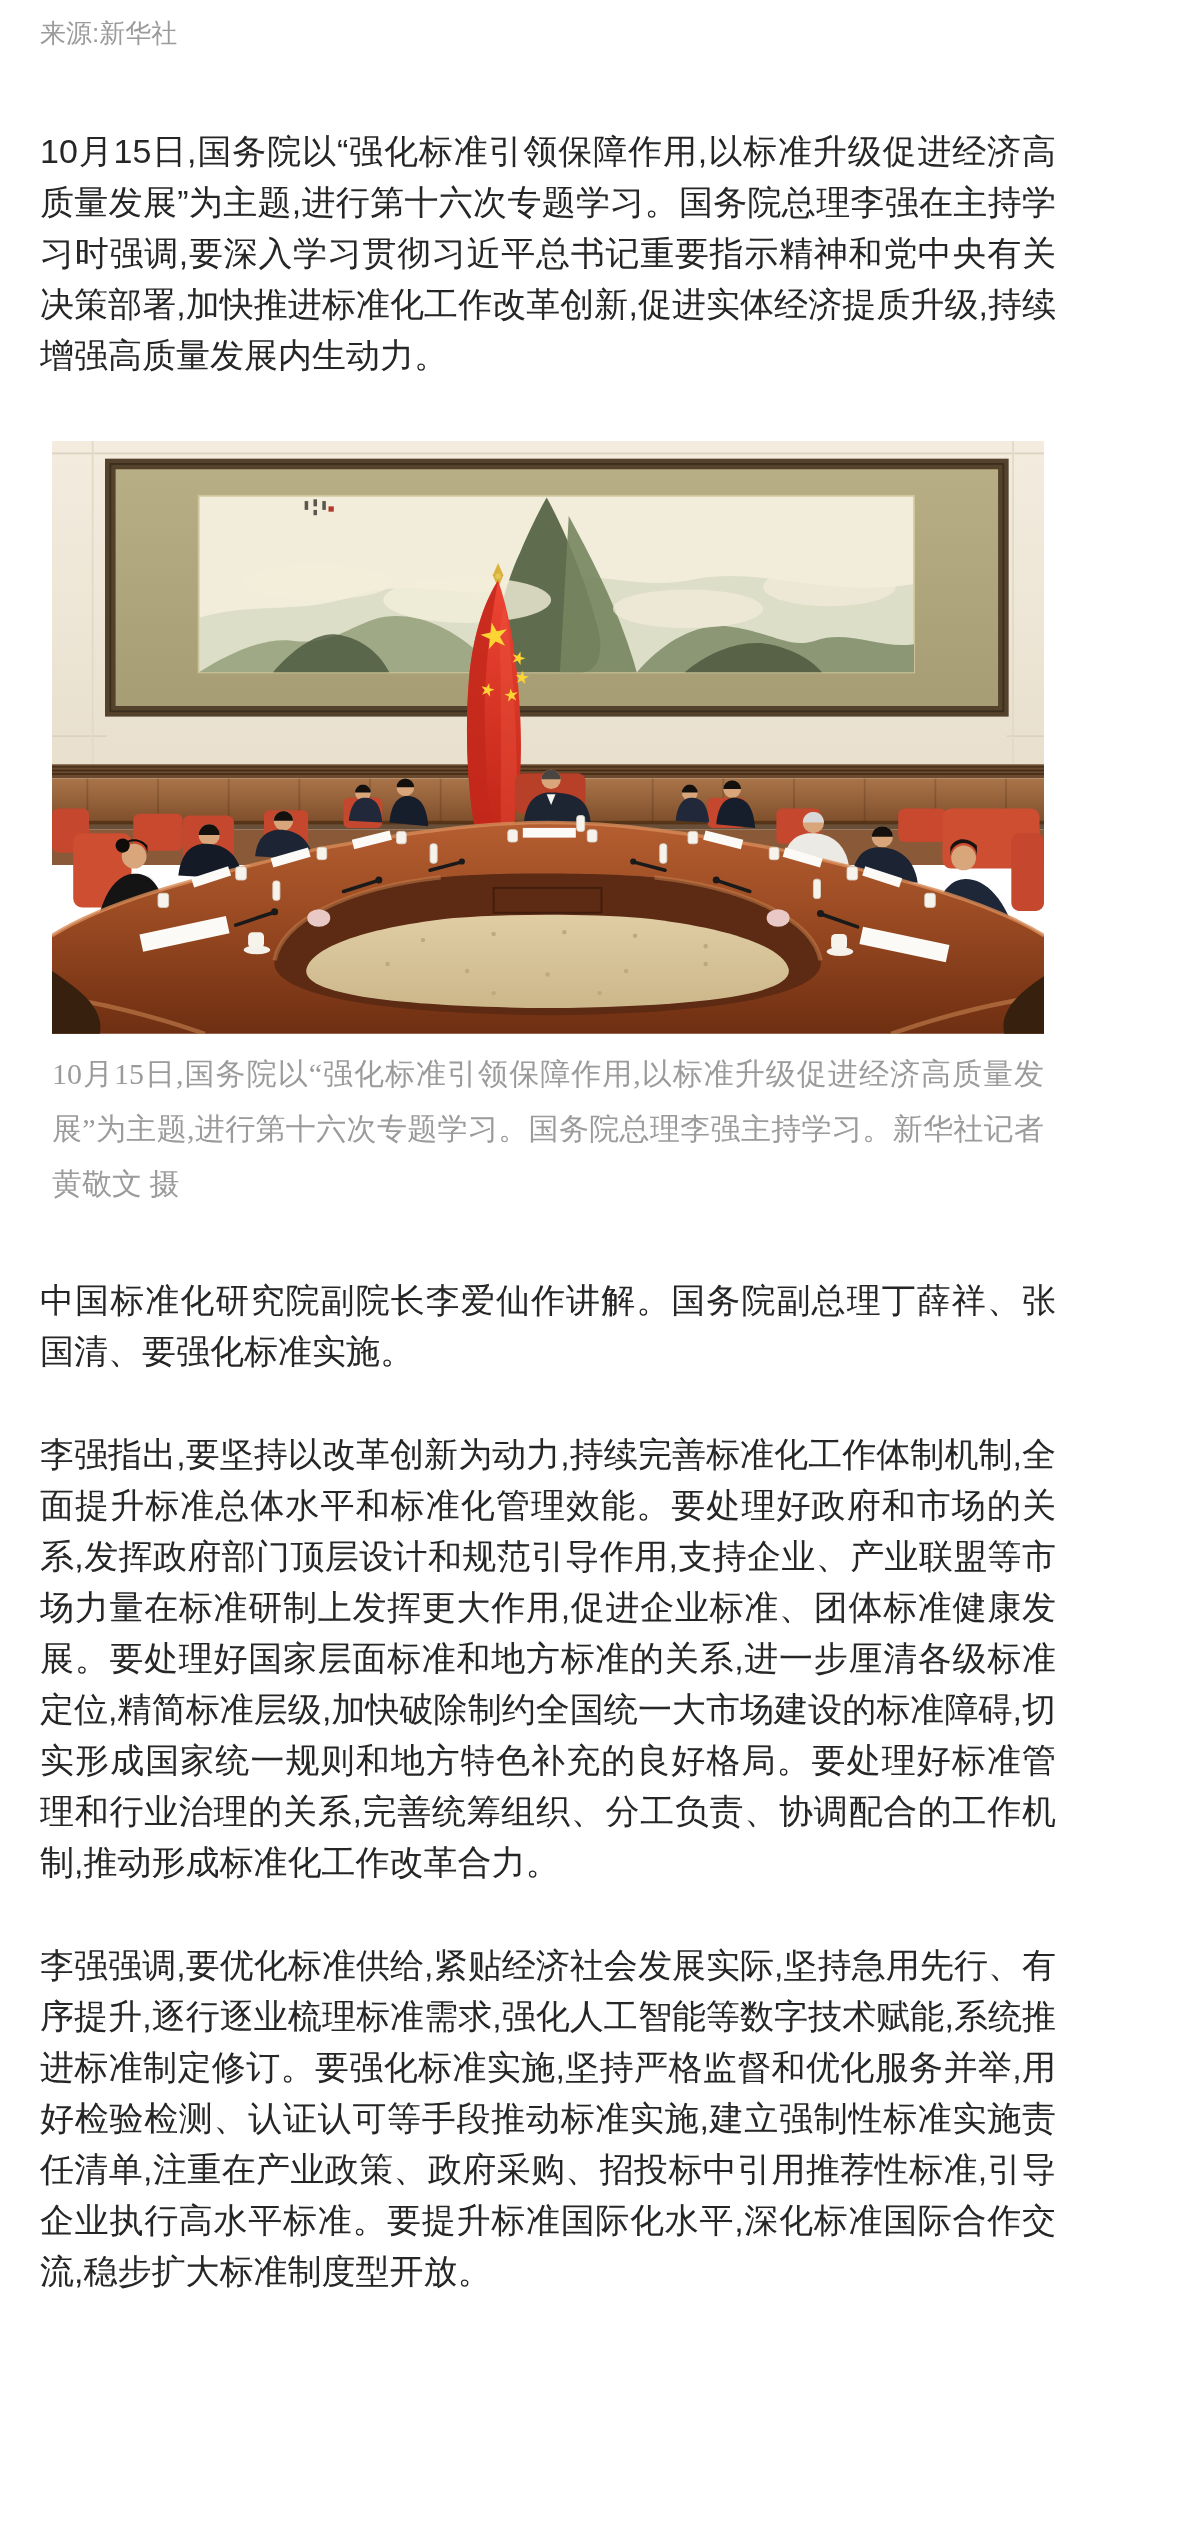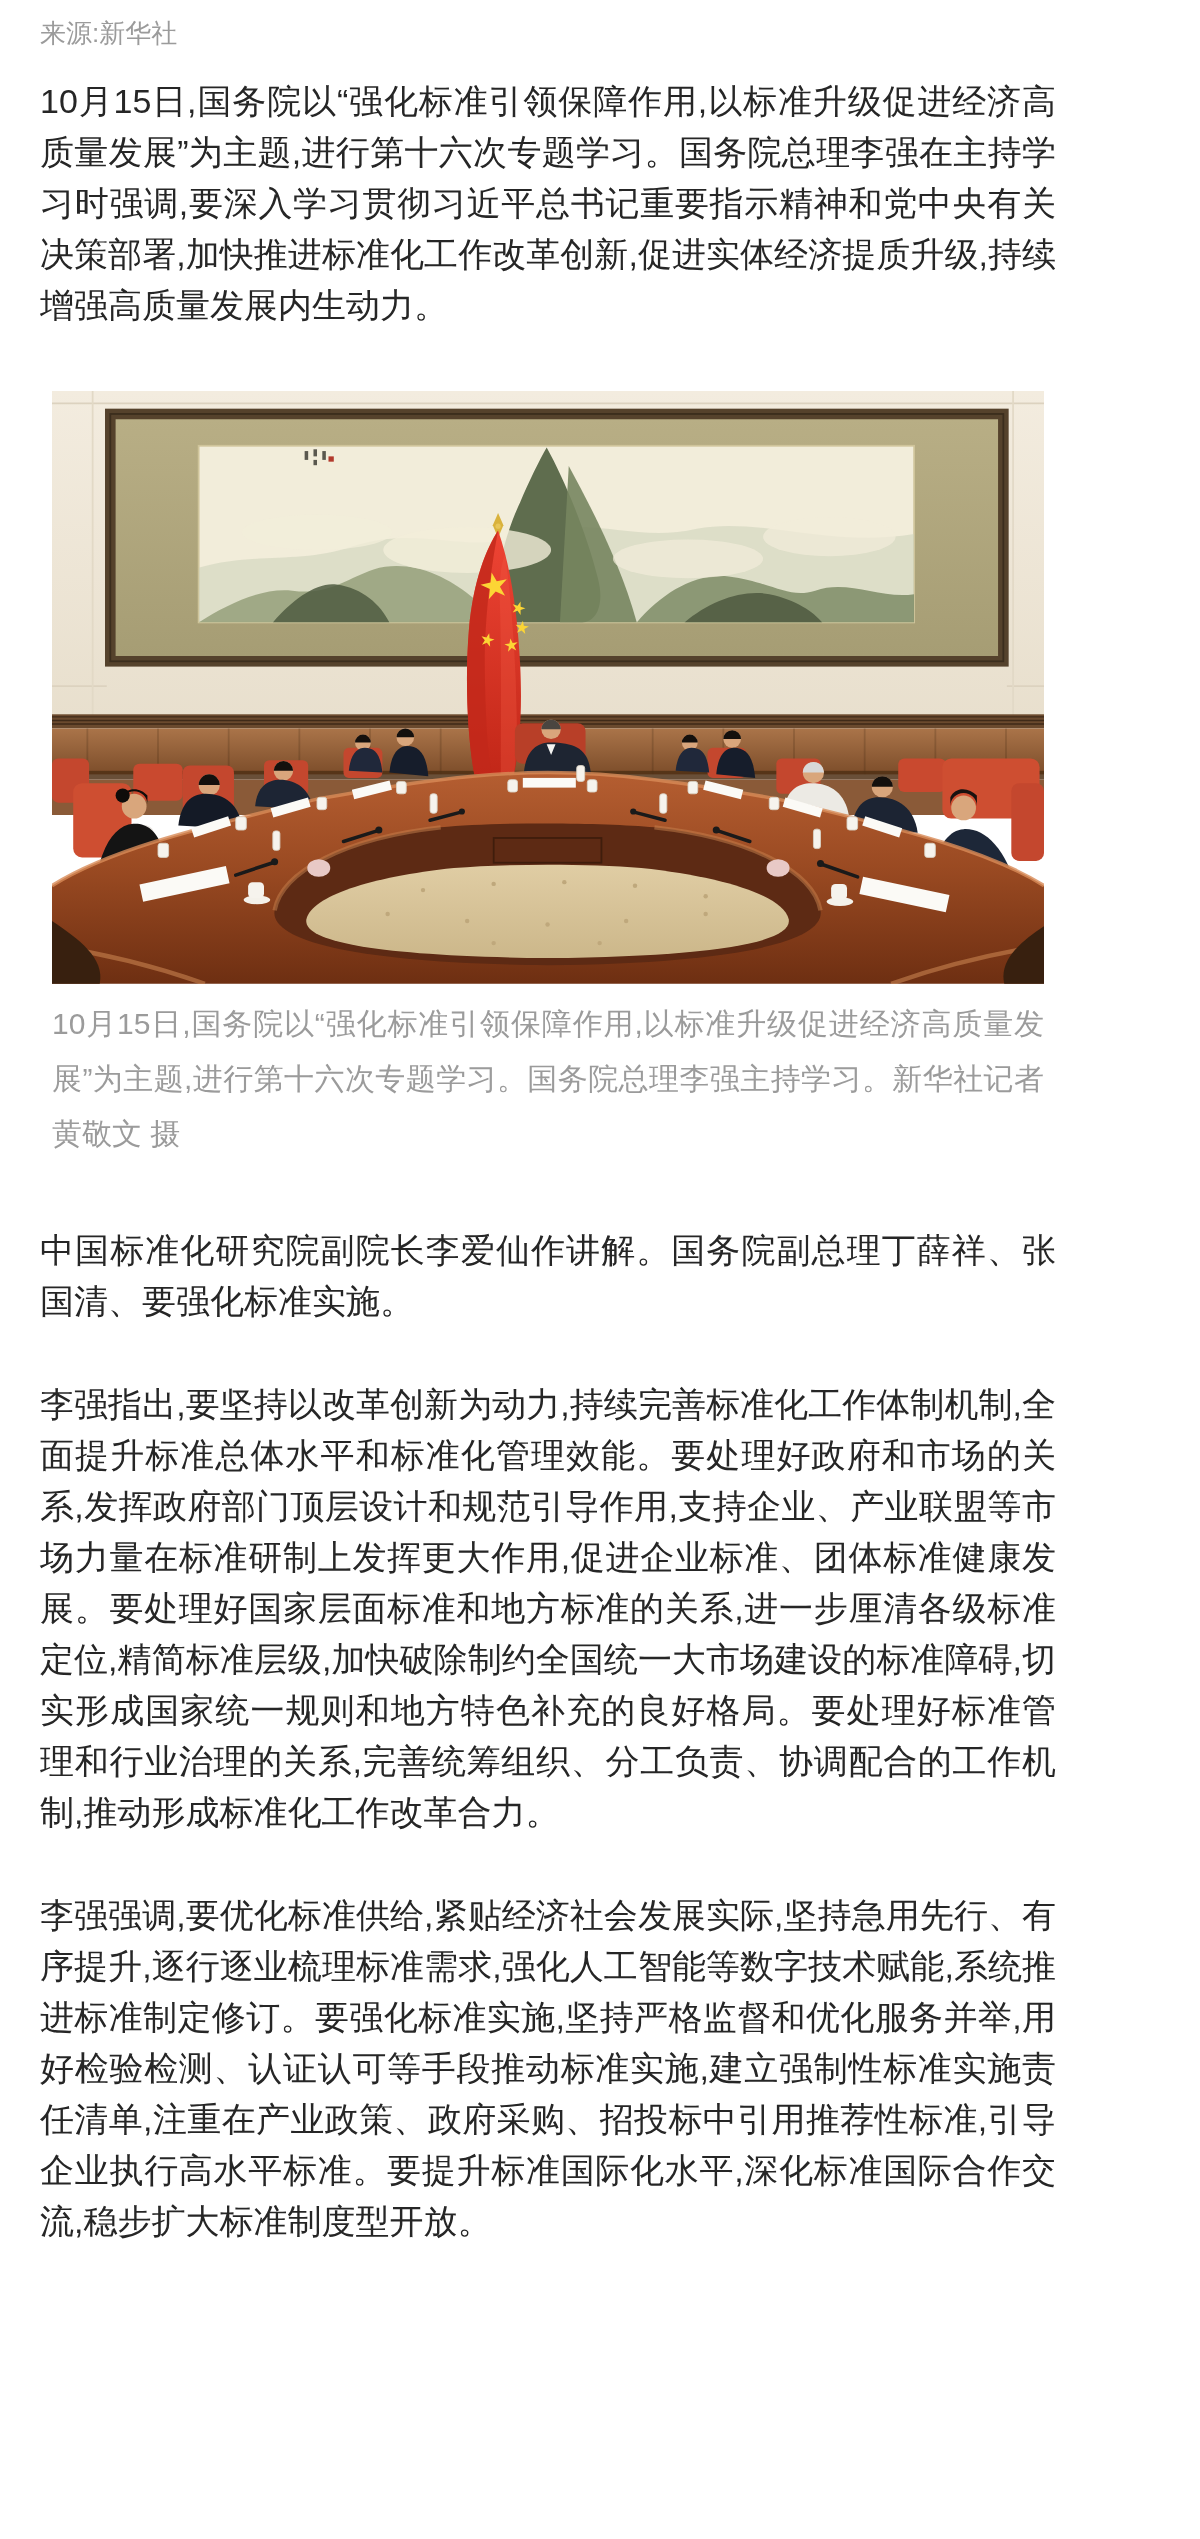--- a/index.html
+++ b/index.html
@@ -19,24 +19,25 @@
     line-height:39px;
     color:#9b9b9b;
   }
   .para{
     margin:52px 0 0;
     font-size:34px;
     line-height:51px;
     color:#262626;
     text-align:justify;
   }
-  .para.first{margin-top:23px;}
+  .para.first{margin-top:73px;}
   figure.photo{
     margin:48px 0 0;
     padding:12px;
+    font-family:Liberation Serif, serif;
   }
   figure.photo svg{
     display:block;
     width:100%;
     height:auto;
   }
   figcaption{
     margin-top:12px;
     font-size:30px;
     line-height:55px;

